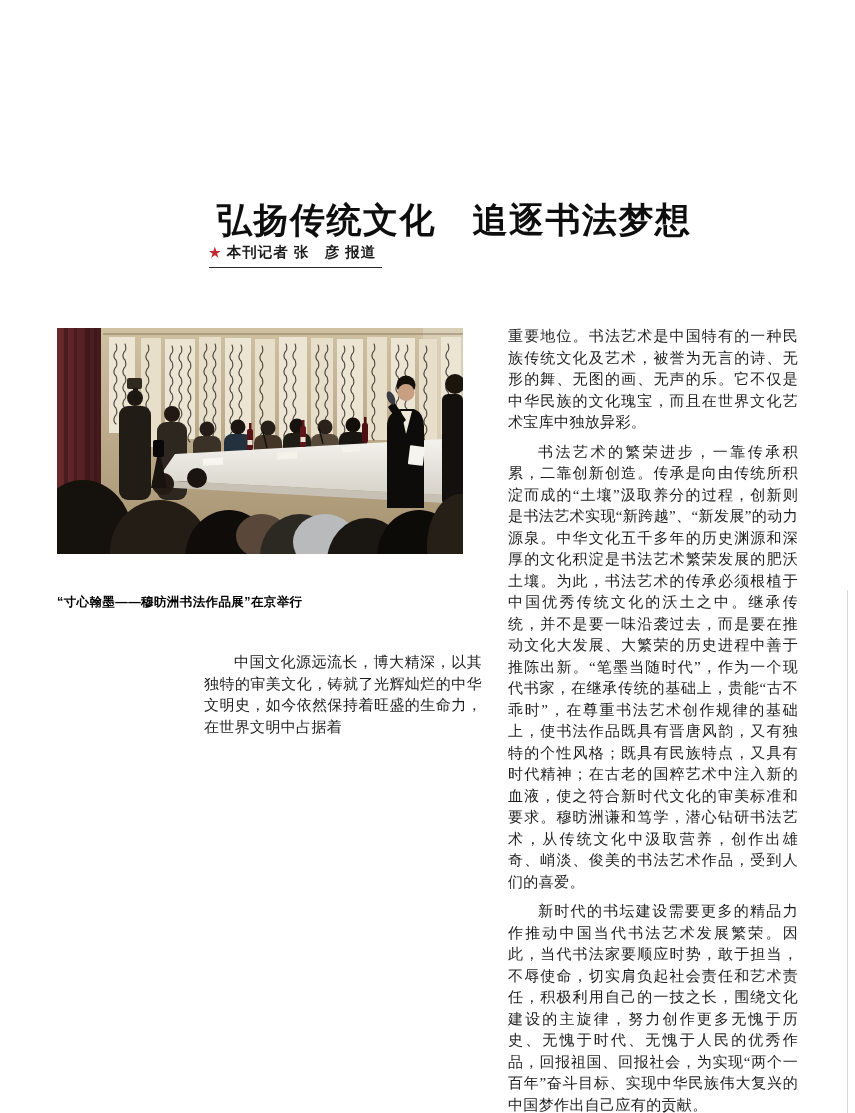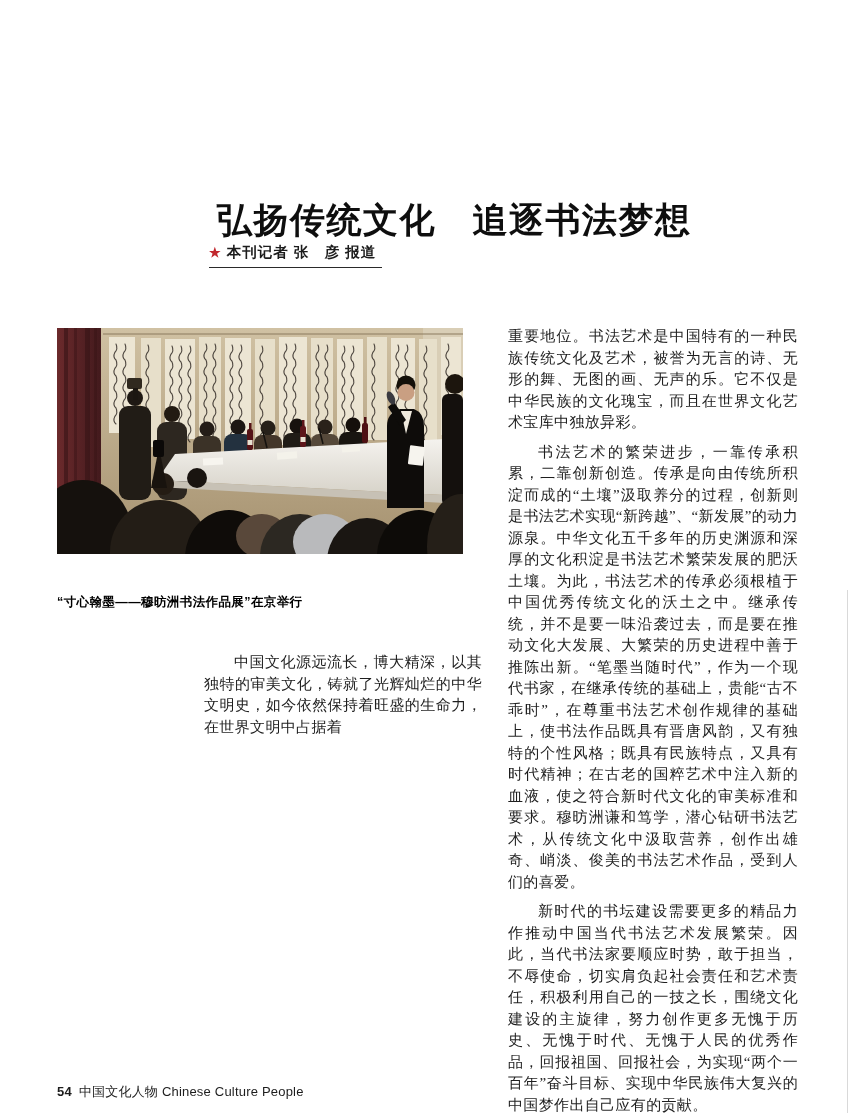--- a/index.html
+++ b/index.html
@@ -219,19 +219,16 @@
     <p class="indent">中国文化源远流长，博大精深，以其独特的审美文化，铸就了光辉灿烂的中华文明史，如今依然保持着旺盛的生命力，在世界文明中占据着</p>
   </div>
 
   <div class="col col-right">
     <p class="noindent">重要地位。书法艺术是中国特有的一种民族传统文化及艺术，被誉为无言的诗、无形的舞、无图的画、无声的乐。它不仅是中华民族的文化瑰宝，而且在世界文化艺术宝库中独放异彩。</p>
     <p class="indent">书法艺术的繁荣进步，一靠传承积累，二靠创新创造。传承是向由传统所积淀而成的“土壤”汲取养分的过程，创新则是书法艺术实现“新跨越”、“新发展”的动力源泉。中华文化五千多年的历史渊源和深厚的文化积淀是书法艺术繁荣发展的肥沃土壤。为此，书法艺术的传承必须根植于中国优秀传统文化的沃土之中。继承传统，并不是要一味沿袭过去，而是要在推动文化大发展、大繁荣的历史进程中善于推陈出新。“笔墨当随时代”，作为一个现代书家，在继承传统的基础上，贵能“古不乖时”，在尊重书法艺术创作规律的基础上，使书法作品既具有晋唐风韵，又有独特的个性风格；既具有民族特点，又具有时代精神；在古老的国粹艺术中注入新的血液，使之符合新时代文化的审美标准和要求。穆昉洲谦和笃学，潜心钻研书法艺术，从传统文化中汲取营养，创作出雄奇、峭淡、俊美的书法艺术作品，受到人们的喜爱。</p>
     <p class="indent">新时代的书坛建设需要更多的精品力作推动中国当代书法艺术发展繁荣。因此，当代书法家要顺应时势，敢于担当，不辱使命，切实肩负起社会责任和艺术责任，积极利用自己的一技之长，围绕文化建设的主旋律，努力创作更多无愧于历史、无愧于时代、无愧于人民的优秀作品，回报祖国、回报社会，为实现“两个一百年”奋斗目标、实现中华民族伟大复兴的中国梦作出自己应有的贡献。</p>
     <p class="indent"><span>中华传统文化是历史留给我们的巨大精神财富，不论过去还是现在，都有其永不褪色的时代价值。弘扬传统文化，重在践行，坚守艺术理想，不懈追逐书法梦想，努力推动文艺发展。</span></p>
   </div>
 
-  <div class="footer">
-    <span class="pagenum">54</span><span>中国文化人物 Chinese Culture People</span>
-  </div>
 
   <div class="edge-line"></div>
 
 </div>
 
 </body></html>

